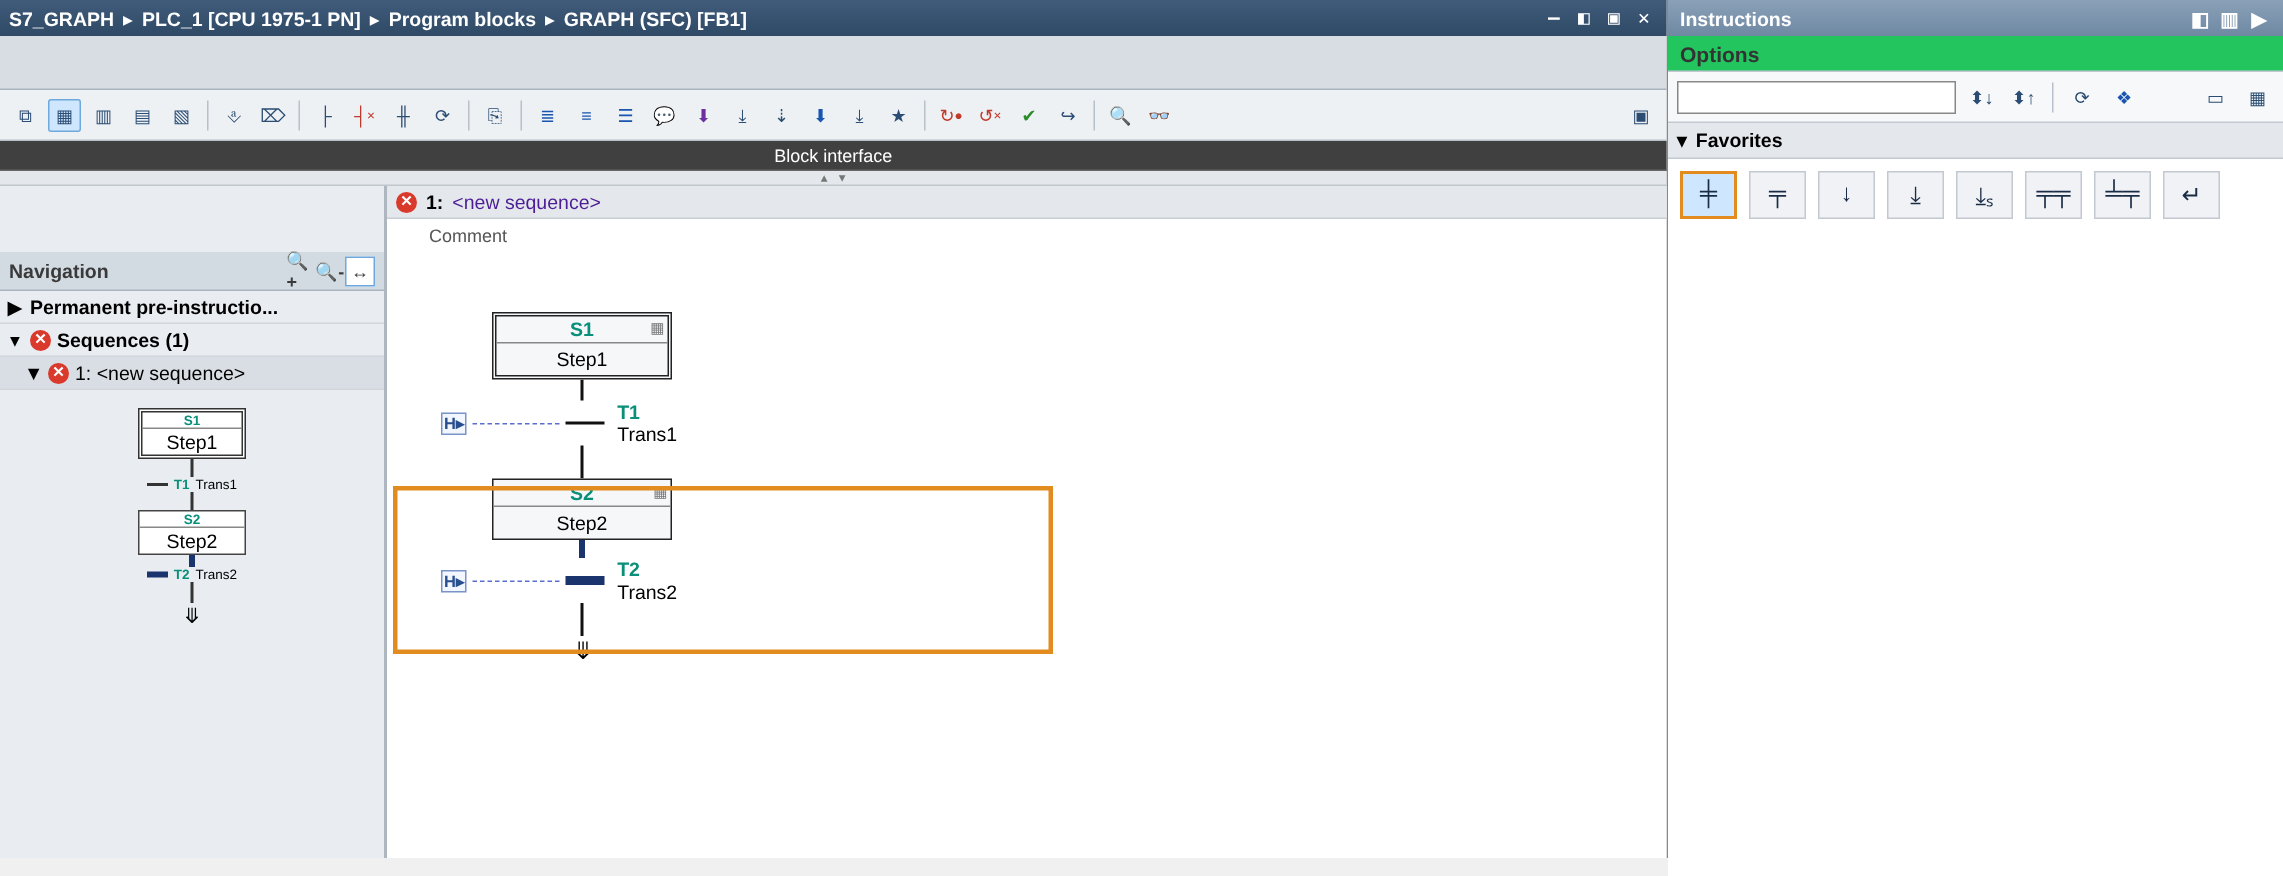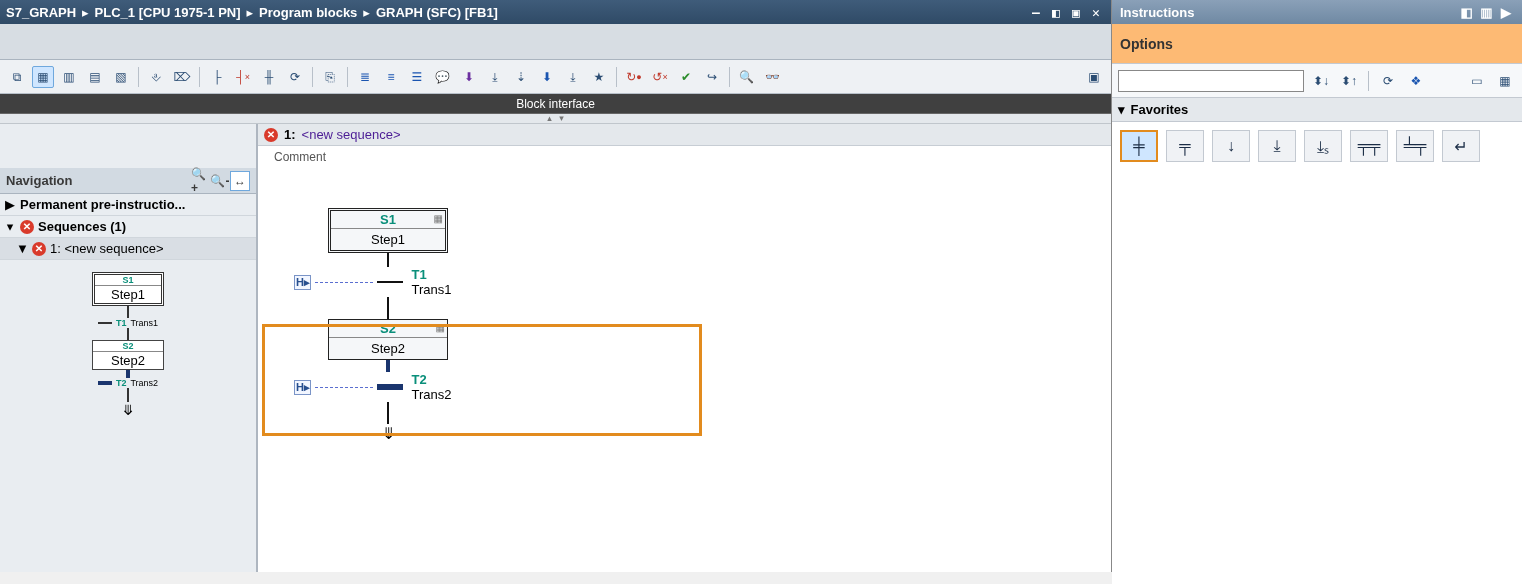--- a/index.html
+++ b/index.html
@@ -55,41 +55,41 @@
 .mini-trans .tline { display: inline-block; width: 14px; height: 2px; background: #333; }
 .mini-trans .tlabel { color: #0a8f7a; font-weight: bold; font-size: 9px; }
 .mini-trans .tname { font-size: 9px; }
 .mini-end { text-align: center; font-size: 14px; }
 
 
 .canvas-wrap { flex: 1; display: flex; flex-direction: column; background: #fff; }
 .canvas-head { height: 22px; background: #e4e8ec; border-bottom: 1px solid #c7cdd4; display: flex; align-items: center; padding: 0 6px; gap: 6px; }
 .canvas-head .hnum { font-weight: bold; }
 .canvas-head .hph { color: #4c1d95; }
-.canvas-comment { padding: 4px 16px; color: #555; font-size: 12px; }
+.canvas-comment { padding: 4px 16px; color: #555; font-size: 12px; margin-left: 12px; }
 .canvas { flex: 1; position: relative; padding: 40px 0 0 30px; }
 
 .step-box { width: 120px; border: 1px solid #222; background: #f5f7f9; text-align: center; position: relative; margin-left: 40px; }
 .step-box.initial { border: 3px double #222; }
 .step-hdr { display: flex; align-items: center; justify-content: center; gap: 6px; border-bottom: 1px solid #888; padding: 1px 0; }
 .step-hdr .sid { color: #0a8f7a; font-weight: bold; }
 .step-hdr .grip { position: absolute; right: 2px; top: 2px; font-size: 10px; color: #777; }
 .step-name { padding: 3px 0; }
 .vline { width: 2px; background: #111; margin-left: 99px; }
 .trans-row { display: flex; align-items: center; gap: 4px; margin-left: 6px; }
 .trans-row .hb { color: #274f8f; font-weight: bold; font-size: 11px; border: 1px solid #7a94c7; padding: 0 1px; background: #f2f6ff; }
 .trans-row .dash { flex: 0 0 58px; border-top: 1px dashed #5a6ed0; height: 0; }
 .trans-row .cross { width: 26px; height: 2px; background: #111; position: relative; }
 .trans-row .tlabelcol { display: flex; flex-direction: column; font-size: 12px; margin-left: 4px; }
 .trans-row .tid { color: #0a8f7a; font-weight: bold; }
 .sel-frame { position: absolute; border: 3px solid #e28b1e; left: 4px; top: 156px; width: 440px; height: 112px; pointer-events: none; }
 .end-arrow { margin-left: 94px; font-size: 16px; }
 
 
-.options-lbl { height: 40px; background: #fdba74; border-bottom: 1px solid #c3c9d1; display: flex; align-items: center; padding: 0 8px; font-weight: bold; color: #333; font-size: 14px; }
+.options-lbl { height: 24px; background: #22c55e; border-bottom: 1px solid #c3c9d1; display: flex; align-items: center; padding: 0 8px; font-weight: bold; color: #333; font-size: 14px; }
 .options-row { height: 34px; background: #f6f8fa; border-bottom: 1px solid #c3c9d1; display: flex; align-items: center; padding: 0 6px; gap: 6px; }
 .options-row input[type=text] { flex: 0 0 160px; height: 22px; border: 1px solid #888; background: #fff; padding: 0 4px; }
 
 .fav-head { height: 24px; background: #e4e8ec; border-bottom: 1px solid #c3c9d1; display: flex; align-items: center; padding: 0 6px; font-weight: bold; gap: 6px; font-size: 14px; }
 .fav-body { padding: 8px; display: flex; gap: 8px; background: #fff; }
 .fav-btn { width: 38px; height: 32px; background: #f0f2f5; border: 1px solid #c3c9d1; display: flex; align-items: center; justify-content: center; font-size: 16px; color: #1a2c45; cursor: pointer; }
 .fav-btn.selected { background: #cfe6ff; border: 2px solid #e28b1e; }
 
 .blue-ic { color:#1a55b0; }
 .purple-ic { color:#6b2fa0; }

